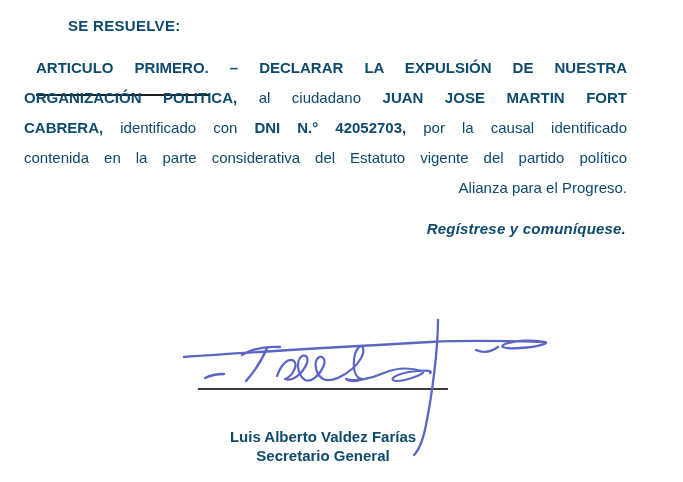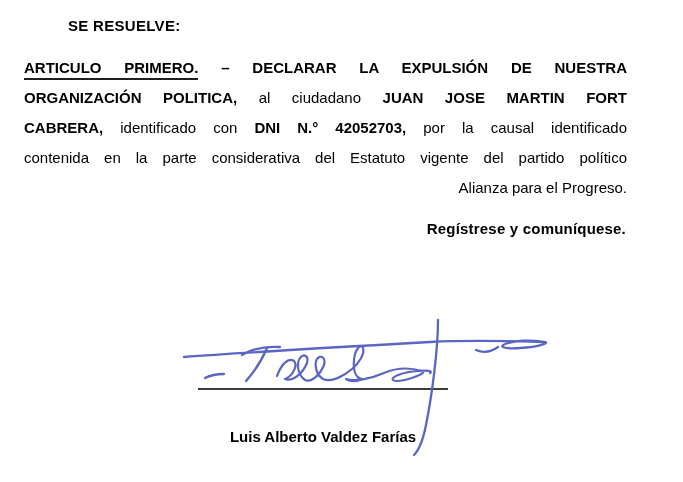--- a/index.html
+++ b/index.html
@@ -2,21 +2,21 @@
 <html><head>
 <meta charset="utf-8">
 <style>
   html, body { margin: 0; padding: 0; background: #ffffff; }
   .page {
     position: relative;
     width: 683px;
     height: 482px;
     background: #ffffff;
     font-family: "Liberation Sans", sans-serif;
-    color: #000000;
+    color: #0c4a6e;
     overflow: hidden;
   }
   .heading {
     position: absolute;
     left: 68px;
     top: 17px;
     font-size: 15px;
     font-weight: bold;
     letter-spacing: 0.3px;
     white-space: nowrap;
@@ -31,28 +31,30 @@
   }
   .jline {
     text-align: justify;
     text-align-last: justify;
   }
   .lline { text-align: right; }
   .b { font-weight: bold; margin-top: 29px; }
   .u {
     font-weight: bold;
     border-bottom: 2px solid #1e1e1e;
-    padding-bottom: 2px;
+    padding-bottom: 18px;
+    margin-left: 12px;
   }
   .closing {
     position: absolute;
     right: 57px;
     top: 220px;
     font-size: 15px;
     font-weight: bold;
+    font-style: italic;
     letter-spacing: 0.2px;
     white-space: nowrap;
   }
   .sig-rule {
     position: absolute;
     left: 198px;
     top: 388px;
     width: 250px;
     height: 2px;
     background: #3d3d3d;
@@ -102,20 +104,21 @@
     <div class="jline">contenida en la parte considerativa del Estatuto vigente del partido político</div>
     <div class="lline">Alianza para el Progreso.</div>
   </div>
 
   <div class="closing">Regístrese y comuníquese.</div>
 
   <div class="sig-rule"></div>
 
   <div class="sig-block">
     <div>Luis Alberto Valdez Farías</div>
+    <div>Secretario General</div>
   </div>
 
   <svg class="ink-overlay" viewBox="0 0 683 482" xmlns="http://www.w3.org/2000/svg" fill="none" stroke-linecap="round" stroke-linejoin="round">
 
     <path stroke-width="2.3" d="M184,357 C250,352 340,347 430,342 C470,340 510,341 543,342 C552,342 540,347 520,348 C505,349 498,347 505,344 C515,340 532,340 544,342" stroke="#5b66c2"></path>
 
     <path stroke-width="2.3" d="M205,378 C211,375 218,374 224,374" stroke="#5b66c2"></path>
 
     <path stroke-width="2.3" d="M242,355 C252,349 266,346 280,347" stroke="#5b66c2"></path>
     <path stroke-width="2.3" d="M267,348 C262,360 254,372 246,381" stroke="#5b66c2"></path>

